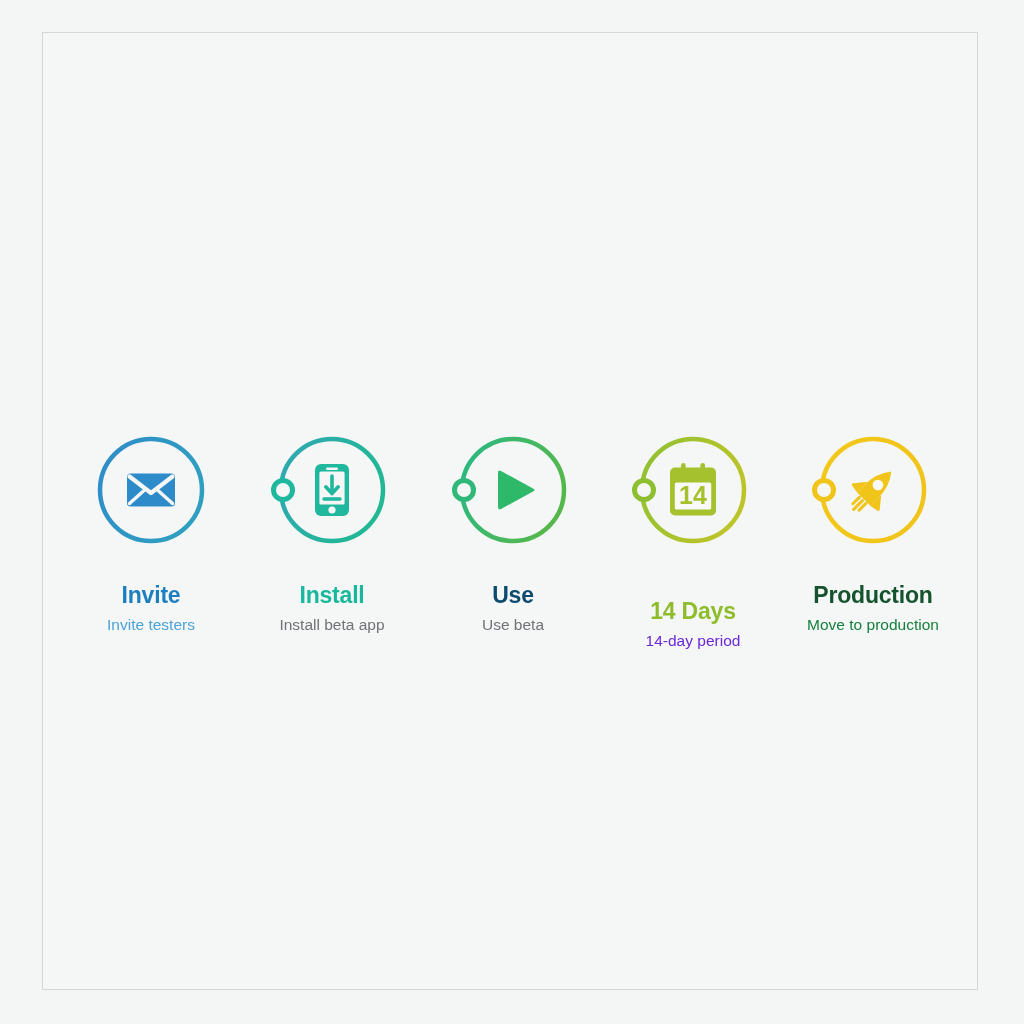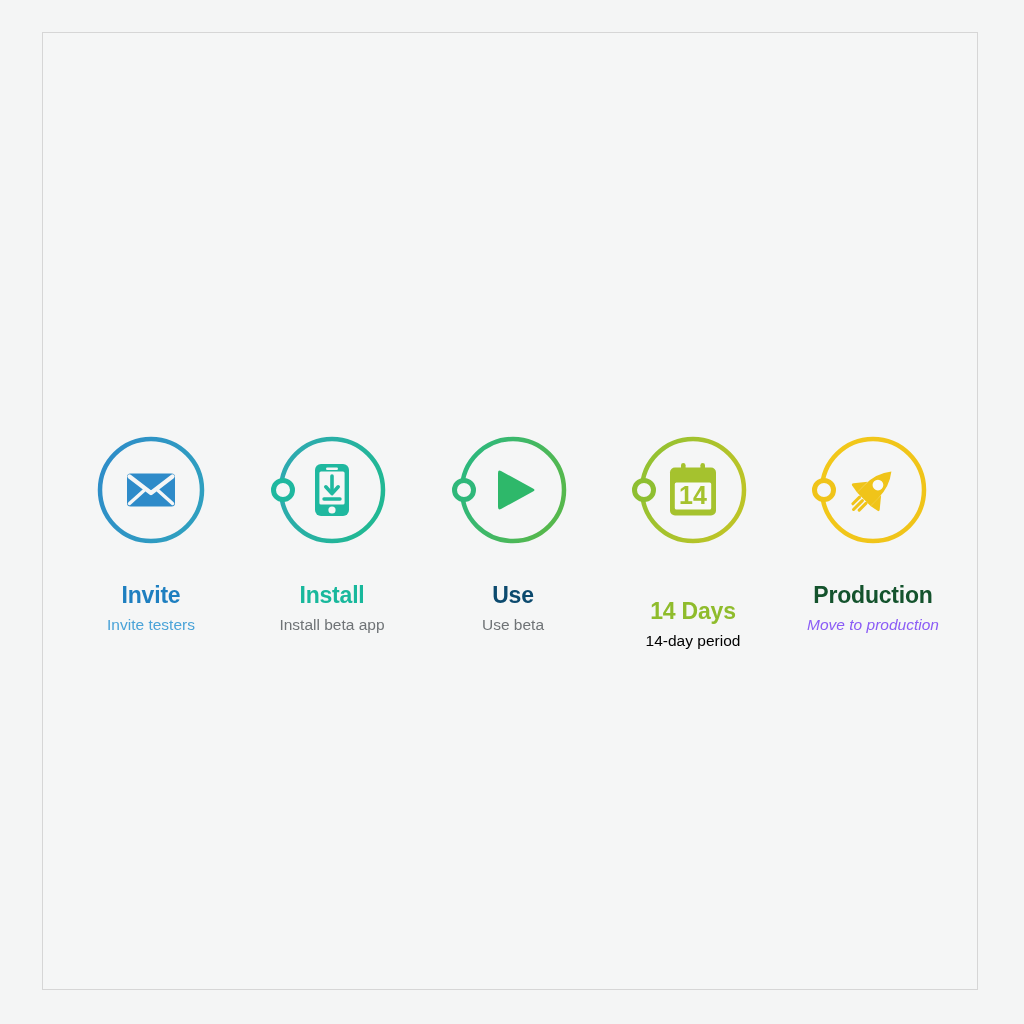--- a/index.html
+++ b/index.html
@@ -170,21 +170,21 @@
     <div class="step-sub" style="color:#4aa3d8;">Invite testers</div>
   </div>
 
   <div class="step-label" style="left:513px; top:582px;">
     <div class="step-title" style="color:#0c4a6e;">Use</div>
     <div class="step-sub" style="color:#6f7376;">Use beta</div>
   </div>
 
   <div class="step-label" style="left:693px; top:582px;margin-top:16px;">
     <div class="step-title" style="color:#8fbc2c;">14 Days</div>
-    <div class="step-sub" style="color:#000000;">14-day period</div>
+    <div class="step-sub" style="color:#6d28d9;">14-day period</div>
   </div>
 
   <div class="step-label" style="left:873px; top:582px;">
     <div class="step-title" style="color:#14532d;">Production</div>
-    <div class="step-sub" style="color:#8b5cf6;font-style:italic;">Move to production</div>
+    <div class="step-sub" style="color:#15803d;">Move to production</div>
   </div>
 
 </div>
 
 </body></html>

